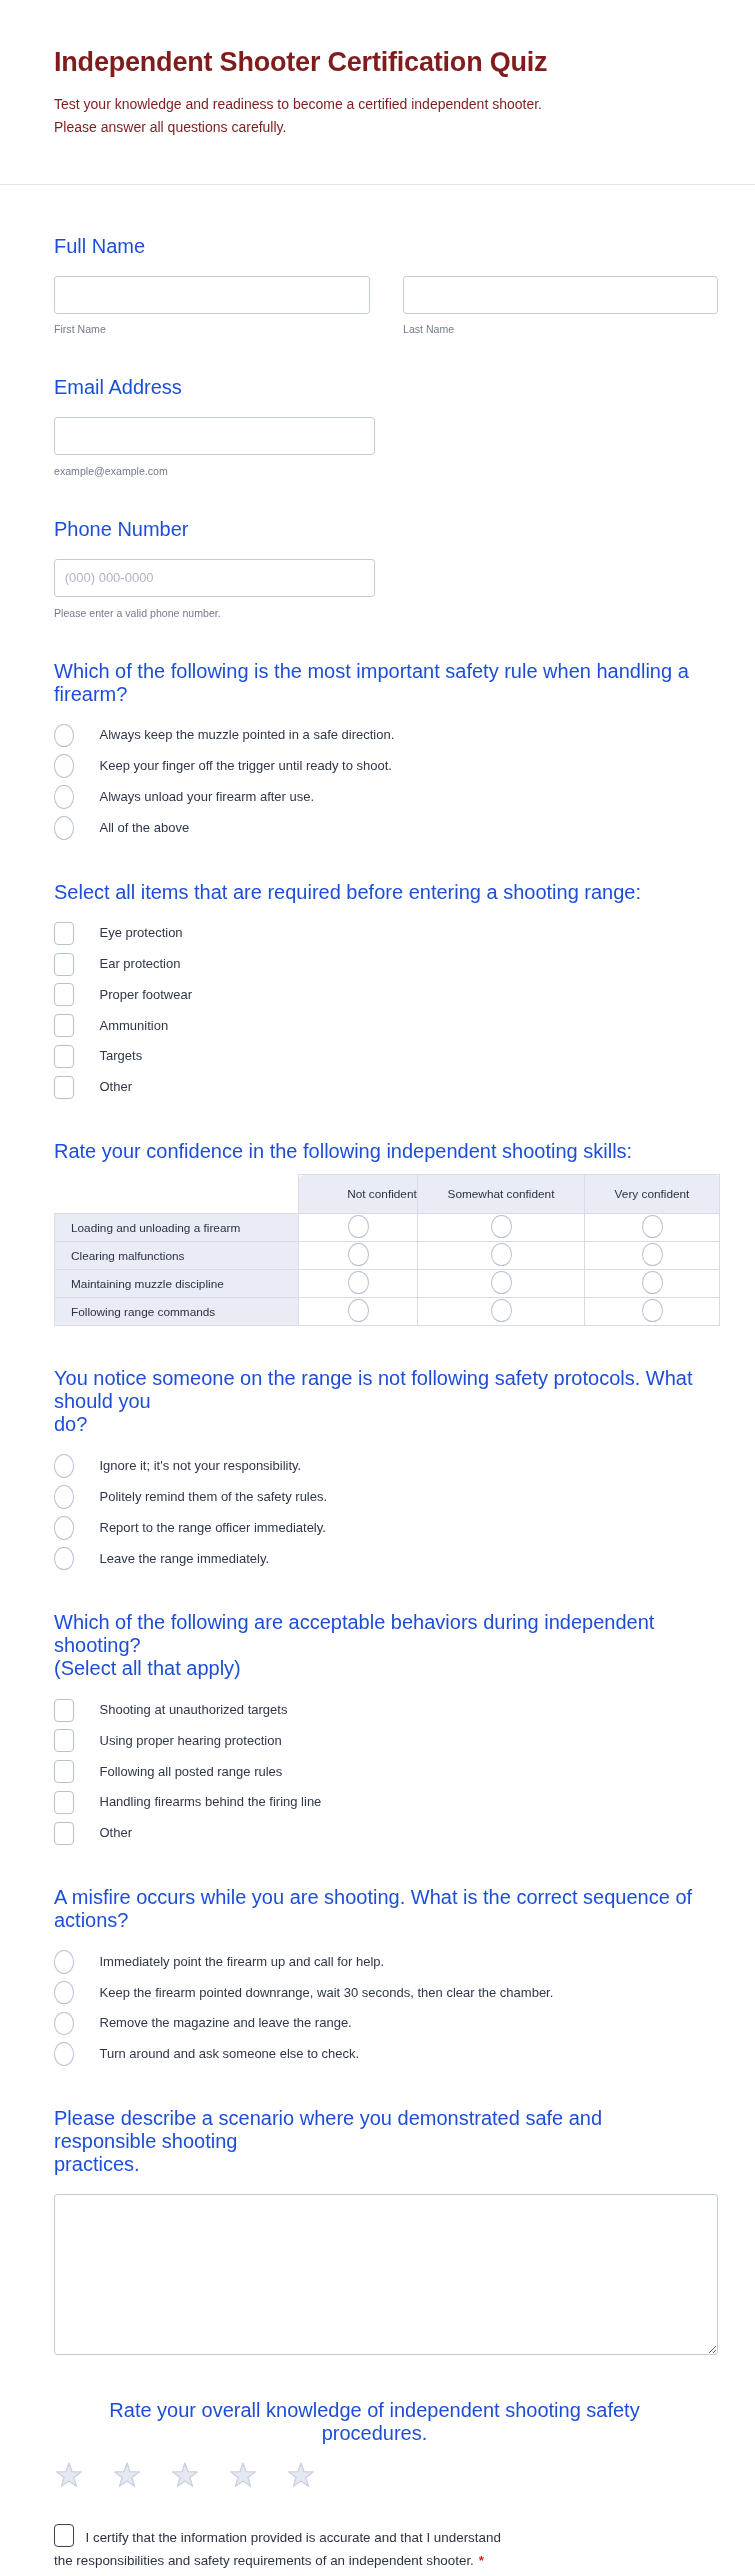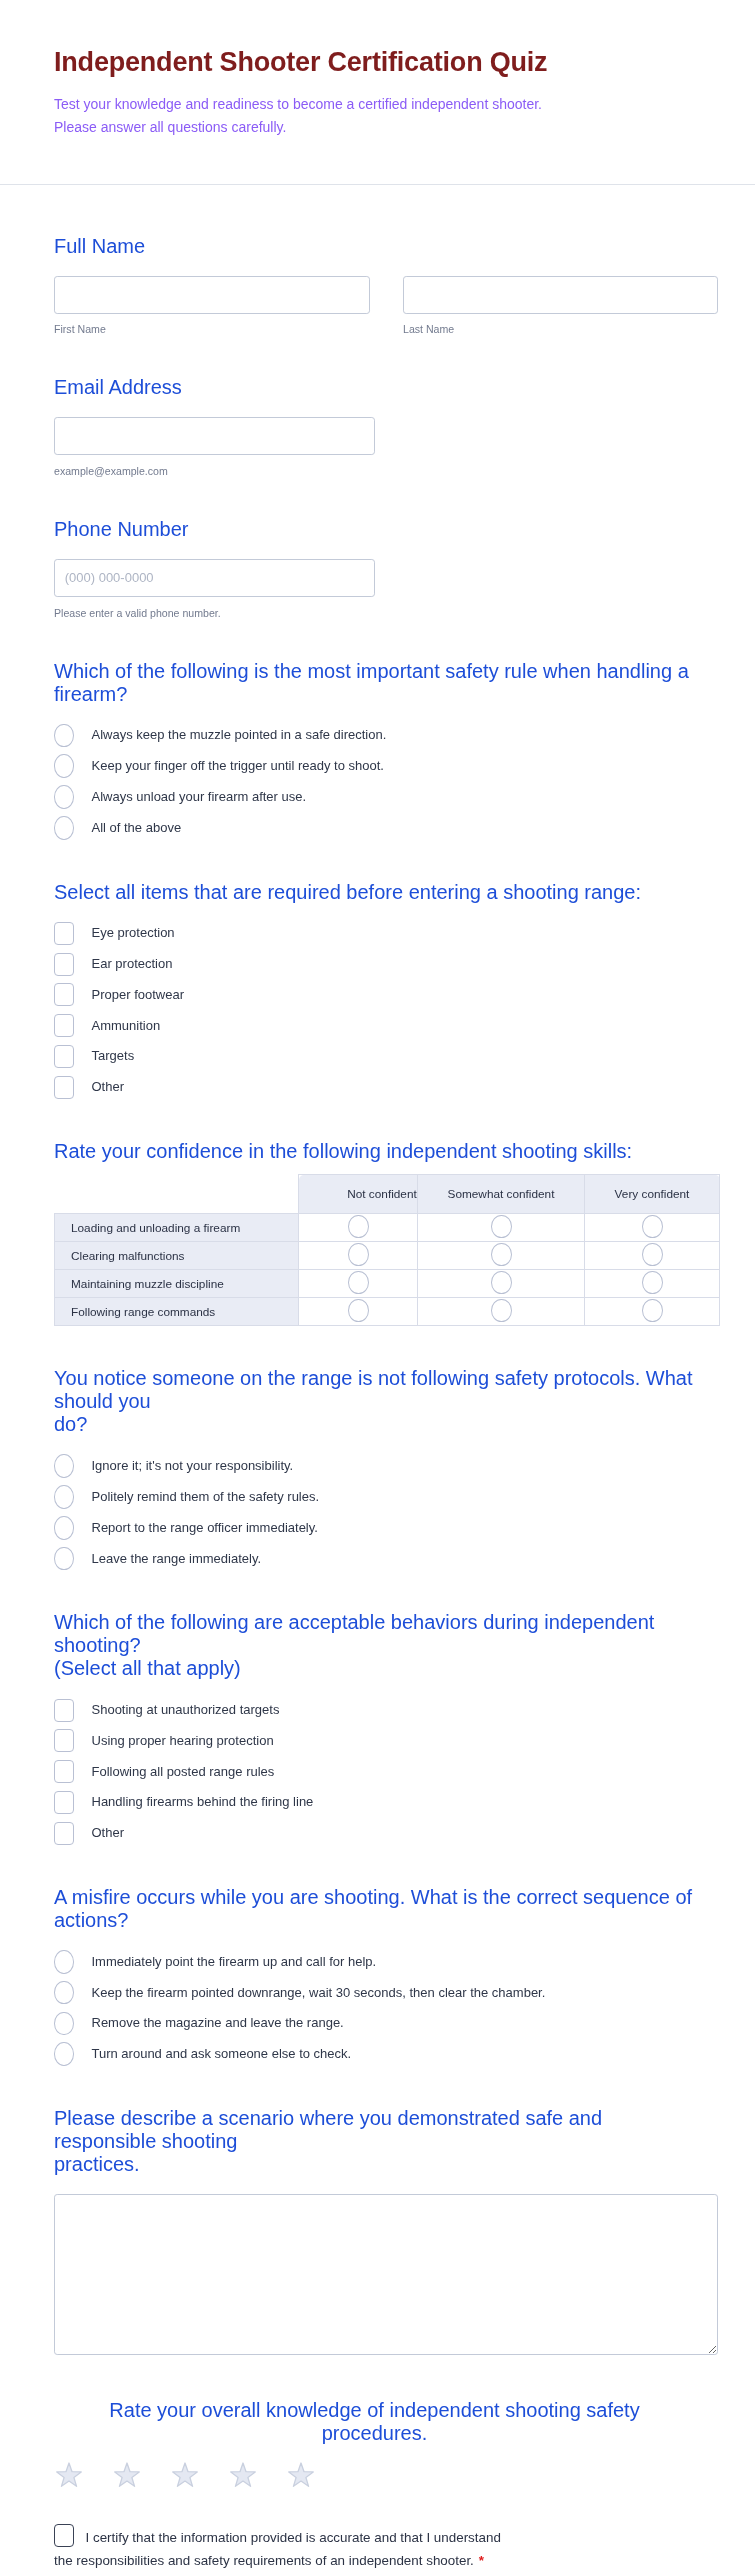--- a/index.html
+++ b/index.html
@@ -19,21 +19,21 @@
   .form-title {
     font-size: 27px;
     font-weight: 700;
     color: #7f1d1d;
     letter-spacing: -0.2px;
     margin-bottom: 14.6px;
   }
   .form-subtitle {
     font-size: 14px;
     line-height: 23.5px;
-    color: #8b5cf6;
+    color: #7f1d1d;
     white-space: pre-line;
   }
 
   
   .form-body { padding: 50px 37px 0 54px; }
   .block { margin-bottom: 41px; }
 
   .q-label {
     font-size: 20px;
     font-weight: 500;
@@ -65,21 +65,21 @@
 
   .name-row { display: flex; gap: 33px; }
   .name-col { width: 321px; }
   .name-col:last-child { width: 320px; }
   .name-col .text-input { width: 100%; }
 
   
   .opt-row {
     display: flex;
     align-items: center;
-    gap: 18px;
+    gap: 26px;
     margin-bottom: 7.3px;
     min-height: 23.5px;
     cursor: pointer;
   }
   .radio-ctrl {
     flex: 0 0 auto;
     width: 19.5px; height: 23.5px;
     border: 1.2px solid #b9c0d3;
     border-radius: 50%;
     background: #fff;

